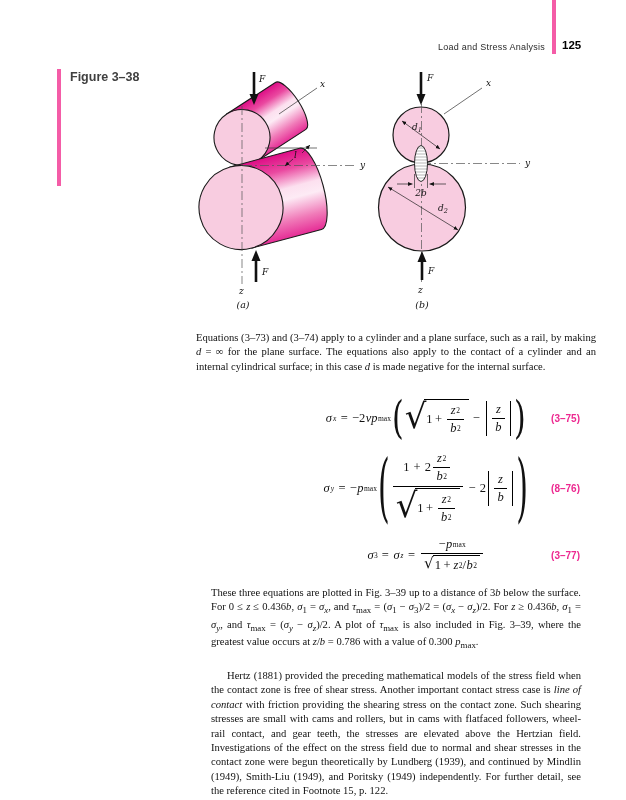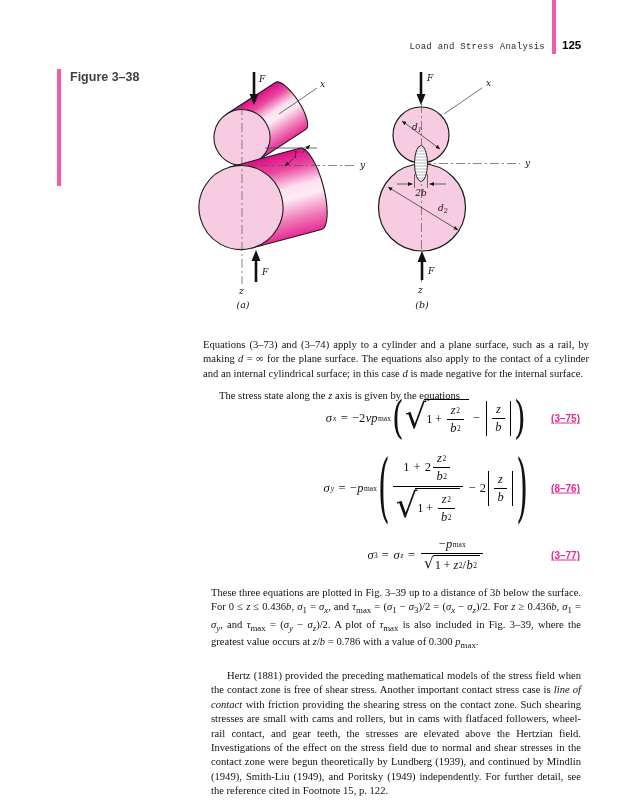--- a/index.html
+++ b/index.html
@@ -1,21 +1,21 @@
 <!DOCTYPE html>
 <html><head>
 <meta charset="utf-8">
 <style>
   html,body{margin:0;padding:0;background:#fff;}
   .page{position:relative;width:626px;height:800px;background:#ffffff;overflow:hidden;
         font-family:"Liberation Serif",serif;color:#111;}
 
   
   .header-rule{position:absolute;left:552px;top:0;width:3.5px;height:54px;background:#f45ca7;}
-  .header-title{position:absolute;top:42px;right:81px;font-family:Liberation Mono, monospace;
+  .header-title{position:absolute;top:42px;right:81px;font-family:Liberation Sans, sans-serif;
         font-size:9px;color:#2b2b2b;letter-spacing:.25px;}
   .page-number{position:absolute;top:39px;left:562px;font-family:"Liberation Sans",sans-serif;
         font-size:11.5px;font-weight:bold;color:#000;}
 
   
   .cap-rule{position:absolute;left:57px;top:69px;width:3.5px;height:117px;background:#f45ca7;}
   .fig-title{position:absolute;left:70px;top:70px;font-family:"Liberation Sans",sans-serif;
         font-weight:bold;font-size:12.5px;color:#404040;}
   .fig-caption{position:absolute;left:70px;top:92px;width:128px;font-size:8.8px;line-height:13.2px;color:#111;}
 
@@ -25,34 +25,34 @@
   .svg-label{font-family:"DejaVu Serif",serif;font-style:italic;font-size:9px;fill:#111;}
   .ssub{font-size:6.5px;font-style:italic;}
   .svg-sub{font-family:"DejaVu Serif",serif;font-style:italic;font-size:9.5px;fill:#111;}
   .cl{stroke:#555;stroke-width:.7;stroke-dasharray:9 3 2 3;fill:none;}
   .thin{stroke:#333;stroke-width:.7;fill:none;}
   .dim{stroke:#222;stroke-width:.7;fill:none;}
 
   
   .body-text{position:absolute;left:195px;top:330px;width:402px;font-size:10.6px;
         line-height:14.3px;text-align:justify;}
-  .body-text p{margin:8px;}
+  .body-text p{margin:1px;}
   .p-indent{text-indent:16px;}
   .p23{position:absolute;left:195px;top:570px;width:402px;font-size:10.6px;
         line-height:14.4px;text-align:justify;}
   .p23 p{margin:16px;}
 
   
   .equations{position:absolute;left:195px;top:392px;width:402px;}
   .eq-row{position:relative;display:flex;align-items:center;justify-content:center;padding-left:60px;}
   .eq-row.r1{height:52px;}
   .eq-row.r2{height:88px;}
   .eq-row.r3{height:46px;}
   .eq-num{position:absolute;right:17px;top:50%;transform:translateY(-50%);
-        color:#ed2890;font-family:"Liberation Sans",sans-serif;font-size:10px;font-weight:bold;text-decoration:underline;}
+        color:#ed2890;font-family:"Liberation Sans",sans-serif;font-size:10px;font-weight:bold;}
   .eq-body{display:flex;align-items:center;font-family:"Liberation Serif",serif;font-size:12.5px;color:#111;}
   .eq-body i{font-style:italic;margin:0 .5px;}
   .eq-body sub{font-size:7.5px;}
   .eq-body sup{font-size:7.5px;}
   .op{margin:0 4px;}
   .tok{display:inline-flex;align-items:center;}
   .frac{display:inline-flex;flex-direction:column;align-items:stretch;margin:0 2px;text-align:center;}
   .fn,.fd{display:flex;align-items:center;justify-content:center;padding:1px 3px;line-height:1.2;}
   .fd{border-top:1px solid #000;}
   .sqrt{display:inline-flex;align-items:center;}
@@ -183,21 +183,20 @@
     <text class="svg-label" x="157" y="98">y</text>
     <text class="svg-label" x="53" y="128" text-anchor="middle"><tspan>2</tspan><tspan>b</tspan></text>
     <text class="svg-label" x="70" y="143"><tspan>d</tspan><tspan class="ssub" dy="2">2</tspan></text>
     <text class="svg-label" x="60" y="206">F</text>
     <text class="svg-label" x="50" y="225">z</text>
     <text class="svg-sub" x="54" y="240" text-anchor="middle">(b)</text>
   </svg>
 
   <div class="body-text">
     <p>Equations (3–73) and (3–74) apply to a cylinder and a plane surface, such as a rail, by making <i>d</i> = ∞ for the plane surface. The equations also apply to the contact of a cylinder and an internal cylindrical surface; in this case <i>d</i> is made negative for the internal surface.</p>
-    <p class="p-indent">The stress state along the <i>z</i> axis is given by the equations</p>
   </div>
 
   <div class="equations">
     <div class="eq-row r1">
       <span class="eq-body">
           <i>σ</i>
           <sub><i>x</i></sub>
           <span class="op">=</span>
           <span class="tok">−2<i>νp</i><sub>max</sub></span>
           <span class="bp p1">(</span>

